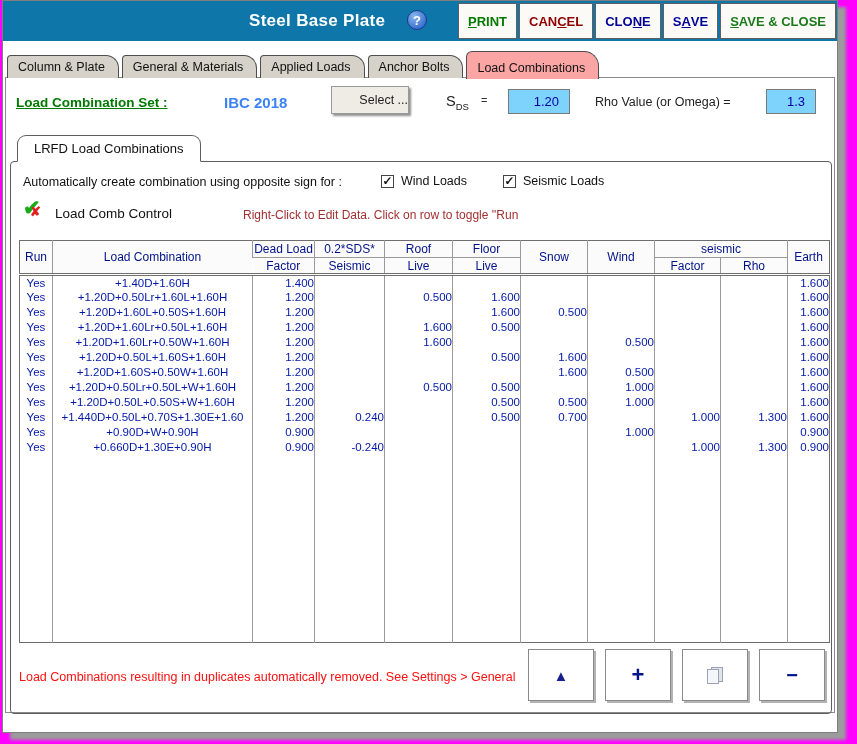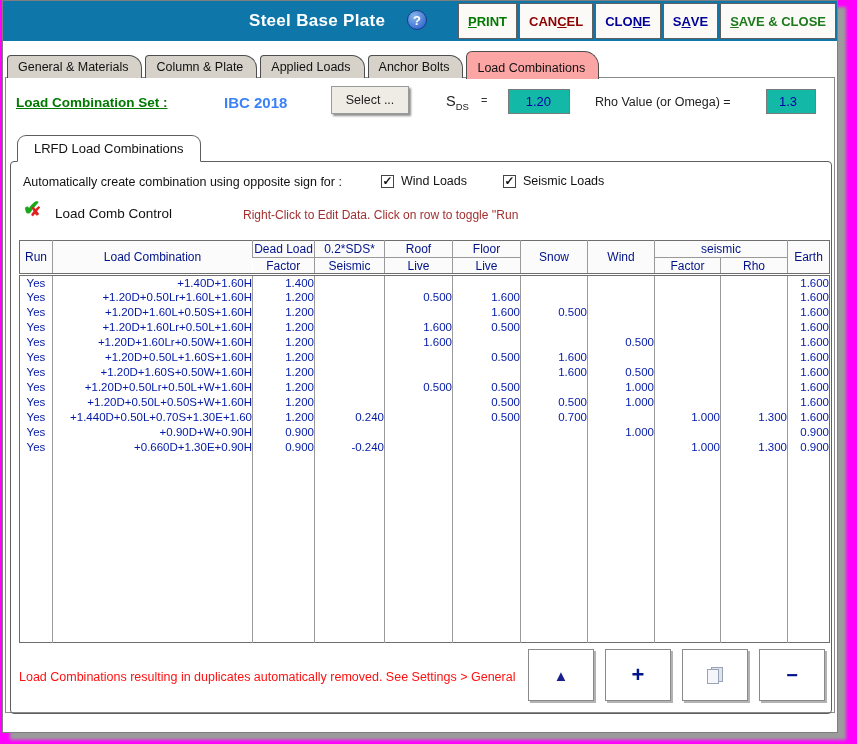--- a/index.html
+++ b/index.html
@@ -40,29 +40,29 @@
     font-size:12.5px; color:#111; white-space:nowrap;
   }
   .tab.active { background:#fca5a5; padding-top:9px; margin-bottom:-1px; border-radius:6px 15px 0 0; }
   
   .panel { position:absolute; left:2px; right:2px; top:76px; bottom:19px; border:1px solid #8a8a8a; background:#fff; }
   .lcs-label { position:absolute; left:10px; top:17px; color:#007A00; font-weight:bold; font-size:13.5px; text-decoration:underline; }
   .ibc { position:absolute; left:218px; top:16px; color:#3b82f6; font-weight:bold; font-size:15px;text-align:right; }
   .select-btn {
     position:absolute; left:325px; top:8px; width:78px; height:28px;
     background:#EFECE6; border:1px solid #9a9a9a; box-shadow:2px 2px 2px #8f8f8f;
-    font-size:12.5px; color:#222; text-align:center; line-height:26px;
+    font-size:12.5px; color:#222; text-align:right; line-height:26px;
   }
   .sds-label { position:absolute; left:440px; top:15px; font-size:14.5px; color:#222;text-align:right; }
   .sds-label sub { font-size:9.5px; }
   .sds-label .eq { font-size:11px; margin-left:12px; color:#333; vertical-align:2px; }
   .rho-label { position:absolute; left:589px; top:17px; font-size:12.5px; color:#222; }
   .inp {
-    position:absolute; border:1px solid #7a7a7a; background:#14b8a6; color:#0000A8;
-    font-size:13px; text-align:right; padding:0 18px 0 0; font-family:inherit;
+    position:absolute; border:1px solid #7a7a7a; background:#7dd3fc; color:#0000A8;
+    font-size:13px; text-align:right; padding:0 10px 0 0; font-family:inherit;
   }
   #inp-sds { left:502px; top:11px; width:62px; height:25px; }
   #inp-rho { left:760px; top:11px; width:50px; height:25px; }
   
   .groupbox { position:absolute; left:4px; top:83px; width:822px; height:553px; border:1px solid #5e5e5e; border-radius:4px; }
   .lrfd-tab {
     position:absolute; left:6px; top:-27px; height:27px; background:#fff;
     border:1px solid #5e5e5e; border-bottom:1px solid #fff; border-radius:9px 9px 0 0;
     padding:0 16px; line-height:25px; font-size:13px; color:#111; z-index:2;
   }
@@ -87,21 +87,21 @@
     border-left:1px solid #9a9a9a; padding:0; overflow:hidden; white-space:nowrap;
   }
   table.grid th:first-child, table.grid td:first-child { border-left:none; }
   table.grid th {
     font-weight:normal; color:#001289; background:#FBFBFB; font-size:12px; height:17px; text-align:center;
   }
   thead { border-bottom:3px double #6e6e6e; }
   th.sub-bottom { border-bottom:1px solid #9a9a9a; }
   tbody td { height:15px; font-size:11.5px; color:#0018A8; }
   td.c { text-align:center; }
-  td.l { text-align:right; padding-left:4px;margin-left:27px; }
+  td.l { text-align:center; padding-left:4px;margin-left:27px; }
   td.r { text-align:right; padding-right:6px; }
   tr.filler td { height:188px; }
   
   .bot-note { position:absolute; left:8px; top:508px; color:#FF1010; font-size:12.5px; }
   .btn-row { position:absolute; right:6px; top:487px; display:flex; }
   .icon-btn {
     width:66px; height:52px; background:#fff; border:1px solid #8a8a8a;
     box-shadow:2px 2px 0 #b3b3b3; margin-left:11px;
     display:flex; align-items:center; justify-content:center;
   }
@@ -129,22 +129,22 @@
     <div class="tb-buttons" id="tb-buttons">
         <div class="tb-btn" style="color: rgb(0, 122, 0);"><span></span><span class="u">P</span><span>RINT</span></div>
         <div class="tb-btn" style="color: rgb(143, 0, 0);"><span>CAN</span><span class="u">C</span><span>EL</span></div>
         <div class="tb-btn" style="color: rgb(0, 0, 153);"><span>CLO</span><span class="u">N</span><span>E</span></div>
         <div class="tb-btn" style="color: rgb(0, 0, 153);"><span>S</span><span class="u">A</span><span>VE</span></div>
         <div class="tb-btn" style="color: rgb(27, 122, 27);"><span></span><span class="u">S</span><span>AVE &amp; CLOSE</span></div>
       </div>
   </div>
 
   <div class="tabrow" id="tabrow">
+      <div class="tab">Column &amp; Plate</div>
       <div class="tab">General &amp; Materials</div>
-      <div class="tab">Column &amp; Plate</div>
       <div class="tab">Applied Loads</div>
       <div class="tab">Anchor Bolts</div>
       <div class="tab active">Load Combinations</div>
     </div>
 
   <div class="panel">
 
     <div class="lcs-label">Load Combination Set :</div>
     <div class="ibc">IBC 2018</div>
     <div class="select-btn">Select ...</div>

